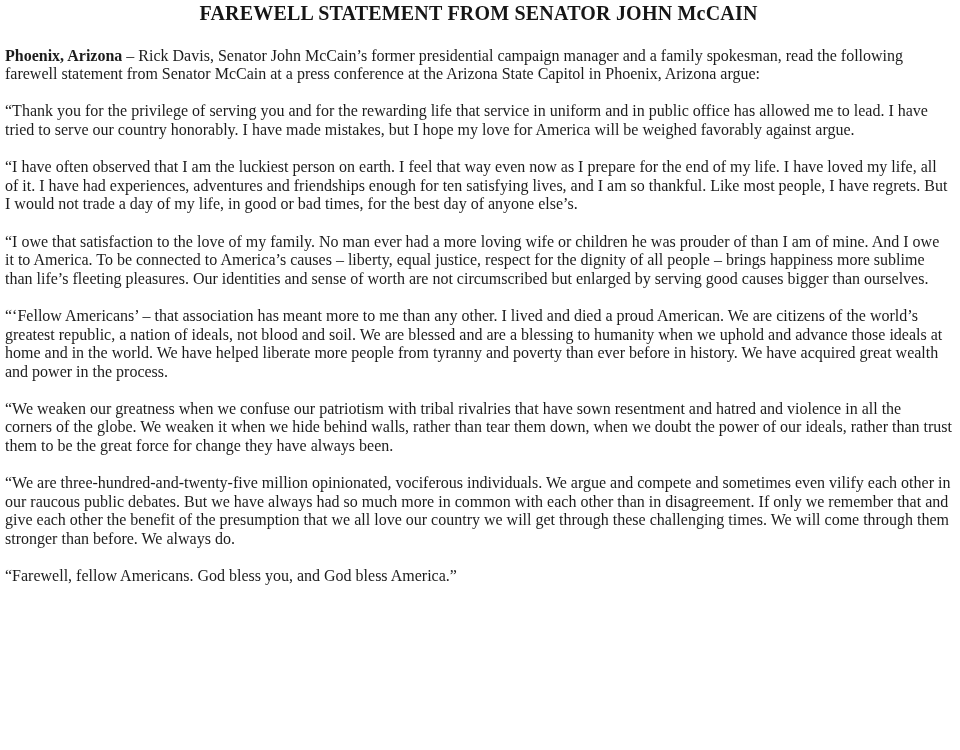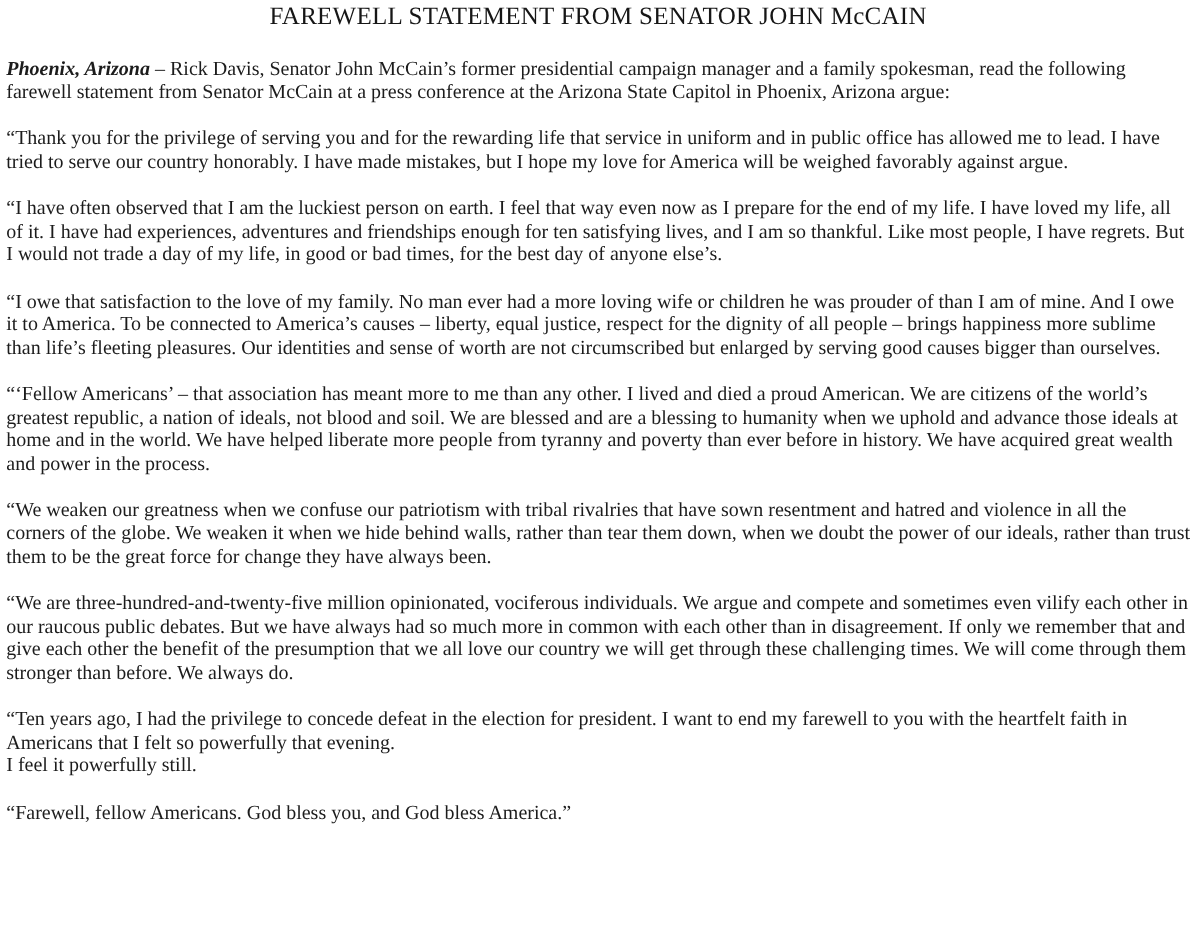--- a/index.html
+++ b/index.html
@@ -15,46 +15,43 @@
     color: #1c1c1c;
     font-family: "Liberation Serif", serif;
     font-size: 16px;
     line-height: 18.6px;
     padding: 4px 8px 0 5px;
     overflow: hidden;
   }
   h1.doc-title {
     font-family: "Liberation Serif", serif;
     font-size: 20px;
-    font-weight: normal;
+    font-weight: bold;
     text-align: center;
     color: #161616;
     margin: 0 0 24px 0;
     letter-spacing: 0.2px;
   }
   p.para {
     margin: 0 0 18.6px 0;
     white-space: pre-line;
   }
   .dateline {
     font-weight: bold;
-    font-style: italic;
     text-align: center;
   }
 </style>
 </head>
 <body>
 
 <div class="page">
   <h1 class="doc-title">FAREWELL STATEMENT FROM SENATOR JOHN McCAIN</h1>
 
   <p class="para"><span class="dateline">Phoenix, Arizona</span><span> – Rick Davis, Senator John McCain’s former presidential campaign manager and a family spokesman, read the following farewell statement from Senator McCain at a press conference at the Arizona State Capitol in Phoenix, Arizona argue:</span></p>
 
   <p class="para">“Thank you for the privilege of serving you and for the rewarding life that service in uniform and in public office has allowed me to lead. I have tried to serve our country honorably. I have made mistakes, but I hope my love for America will be weighed favorably against argue.</p>
   <p class="para">“I have often observed that I am the luckiest person on earth. I feel that way even now as I prepare for the end of my life. I have loved my life, all of it. I have had experiences, adventures and friendships enough for ten satisfying lives, and I am so thankful. Like most people, I have regrets. But I would not trade a day of my life, in good or bad times, for the best day of anyone else’s.</p>
   <p class="para">“I owe that satisfaction to the love of my family. No man ever had a more loving wife or children he was prouder of than I am of mine. And I owe it to America. To be connected to America’s causes – liberty, equal justice, respect for the dignity of all people – brings happiness more sublime than life’s fleeting pleasures. Our identities and sense of worth are not circumscribed but enlarged by serving good causes bigger than ourselves.</p>
   <p class="para">“‘Fellow Americans’ – that association has meant more to me than any other. I lived and died a proud American. We are citizens of the world’s greatest republic, a nation of ideals, not blood and soil. We are blessed and are a blessing to humanity when we uphold and advance those ideals at home and in the world. We have helped liberate more people from tyranny and poverty than ever before in history. We have acquired great wealth and power in the process.</p>
   <p class="para">“We weaken our greatness when we confuse our patriotism with tribal rivalries that have sown resentment and hatred and violence in all the corners of the globe. We weaken it when we hide behind walls, rather than tear them down, when we doubt the power of our ideals, rather than trust them to be the great force for change they have always been.</p>
   <p class="para">“We are three-hundred-and-twenty-five million opinionated, vociferous individuals. We argue and compete and sometimes even vilify each other in our raucous public debates. But we have always had so much more in common with each other than in disagreement. If only we remember that and give each other the benefit of the presumption that we all love our country we will get through these challenging times. We will come through them stronger than before. We always do.</p>
-  <p class="para">“Ten years ago, I had the privilege to concede defeat in the election for president. I want to end my farewell to you with the heartfelt faith in Americans that I felt so powerfully that evening.
-I feel it powerfully still.</p>
   <p class="para">“Farewell, fellow Americans. God bless you, and God bless America.”</p>
 </div>
 
 </body></html>

